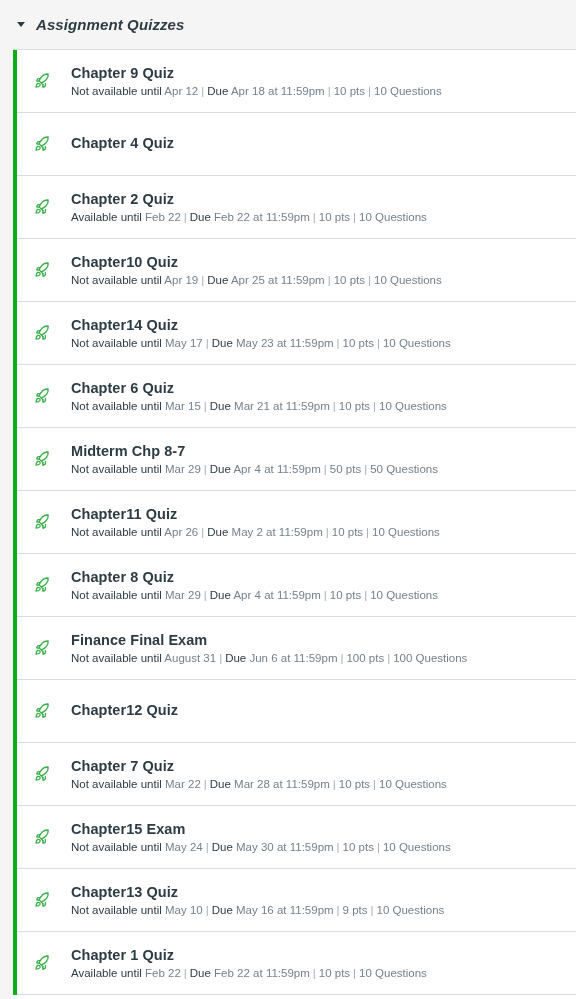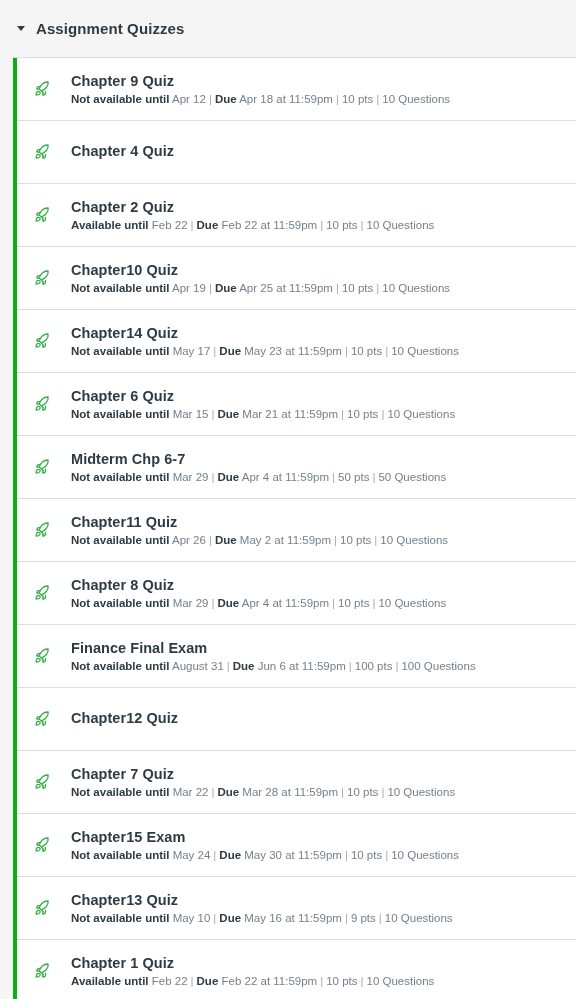--- a/index.html
+++ b/index.html
@@ -18,27 +18,28 @@
   .page {
     position: relative;
     width: 576px;
     height: 999px;
     background: #ffffff;
     box-sizing: border-box;
   }
 
   
   .group-header {
-    height: 58px;
+    height: 50px;
     background: #f5f5f5;
     border-bottom: 1px solid #d9dde1;
     display: flex;
     align-items: center;
     padding-left: 14px;
     box-sizing: border-box;
+    font-style: italic;
   }
 
   .collapse-toggle {
     width: 14px;
     height: 14px;
     display: flex;
     align-items: center;
     justify-content: center;
     cursor: pointer;
     flex: 0 0 auto;
@@ -124,21 +125,21 @@
     display: inline-block;
   }
 
   .quiz-meta {
     font-size: 11.5px;
     line-height: 15px;
     color: #73818c;
     white-space: nowrap;
   }
   .quiz-meta .lbl {
-    font-weight: 700;
+    font-weight: 400;
     color: #2d3b45;
   }
   .quiz-meta .val {
     color: #73818c;
   }
   .quiz-meta .sep {
     color: #a5adb4;
     padding: 0 3px;
   }
 </style>
@@ -259,21 +260,21 @@
   <li class="quiz-row">
     <span class="rocket-wrap">
       <svg width="19" height="19" viewBox="0 0 24 24" fill="none" stroke="#3aaf4a" stroke-width="1.7" stroke-linecap="round" stroke-linejoin="round">
         <path d="M5.5 14.5c-1.2 1.2-1.6 4.6-1.6 4.6s3.4-.4 4.6-1.6c.7-.7.7-1.8 0-2.5-.7-.7-1.9-.7-3 -.5z"></path>
         <path d="M12.8 16.2L7.8 11.2c.9-2.3 2.2-4.4 4-6.1 2.7-2.6 5.9-2.7 7.3-2.6.2 1.4.1 4.6-2.5 7.3-1.7 1.8-3.8 3.1-6.1 4z"></path>
         <path d="M8.1 11.5H5.2c-.3 0-.5-.3-.4-.6l1-2c.2-.4.6-.6 1-.6h2.7"></path>
         <path d="M12.5 15.9v2.9c0 .3.3.5.6.4l2-1c.4-.2.6-.6.6-1v-2.7"></path>
       </svg>
     </span>
     <div class="quiz-body">
-      <div class="quiz-title">Midterm Chp 6-7</div>
+      <div class="quiz-title">Midterm Chp 8-7</div>
       <div class="quiz-meta">
         <span class="lbl">Not available until</span><span> </span><span class="val">Mar 29</span><span class="sep">|</span><span class="lbl">Due</span><span> </span><span class="val">Apr 4 at 11:59pm</span><span class="sep">|</span><span class="val">50 pts</span><span class="sep">|</span><span class="val">50 Questions</span>
       </div>
     </div>
   </li>
 
   <li class="quiz-row">
     <span class="rocket-wrap">
       <svg width="19" height="19" viewBox="0 0 24 24" fill="none" stroke="#3aaf4a" stroke-width="1.7" stroke-linecap="round" stroke-linejoin="round">
         <path d="M5.5 14.5c-1.2 1.2-1.6 4.6-1.6 4.6s3.4-.4 4.6-1.6c.7-.7.7-1.8 0-2.5-.7-.7-1.9-.7-3 -.5z"></path>

